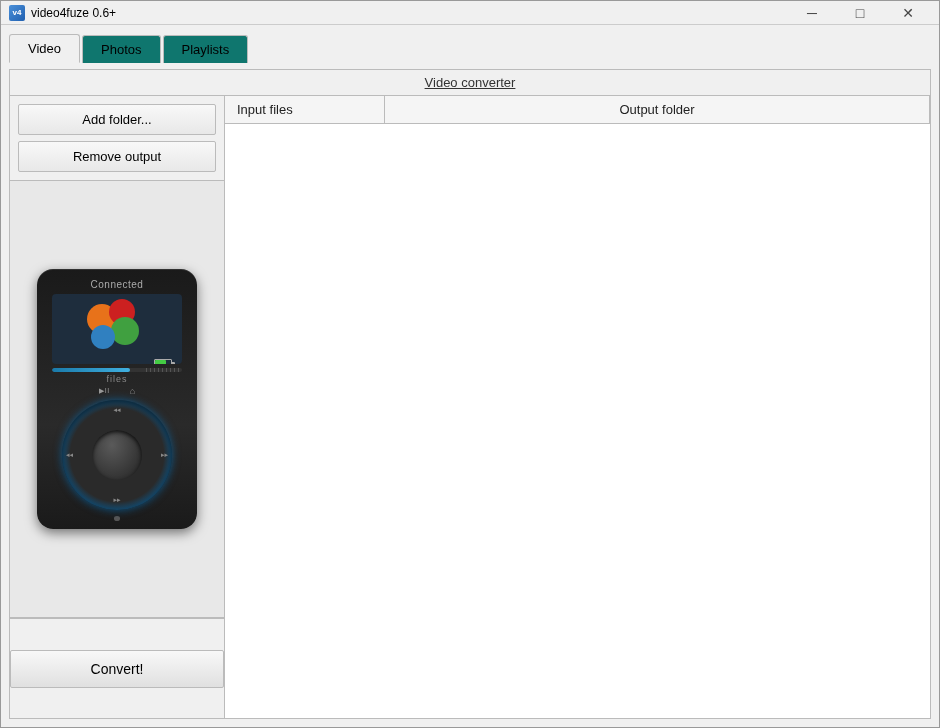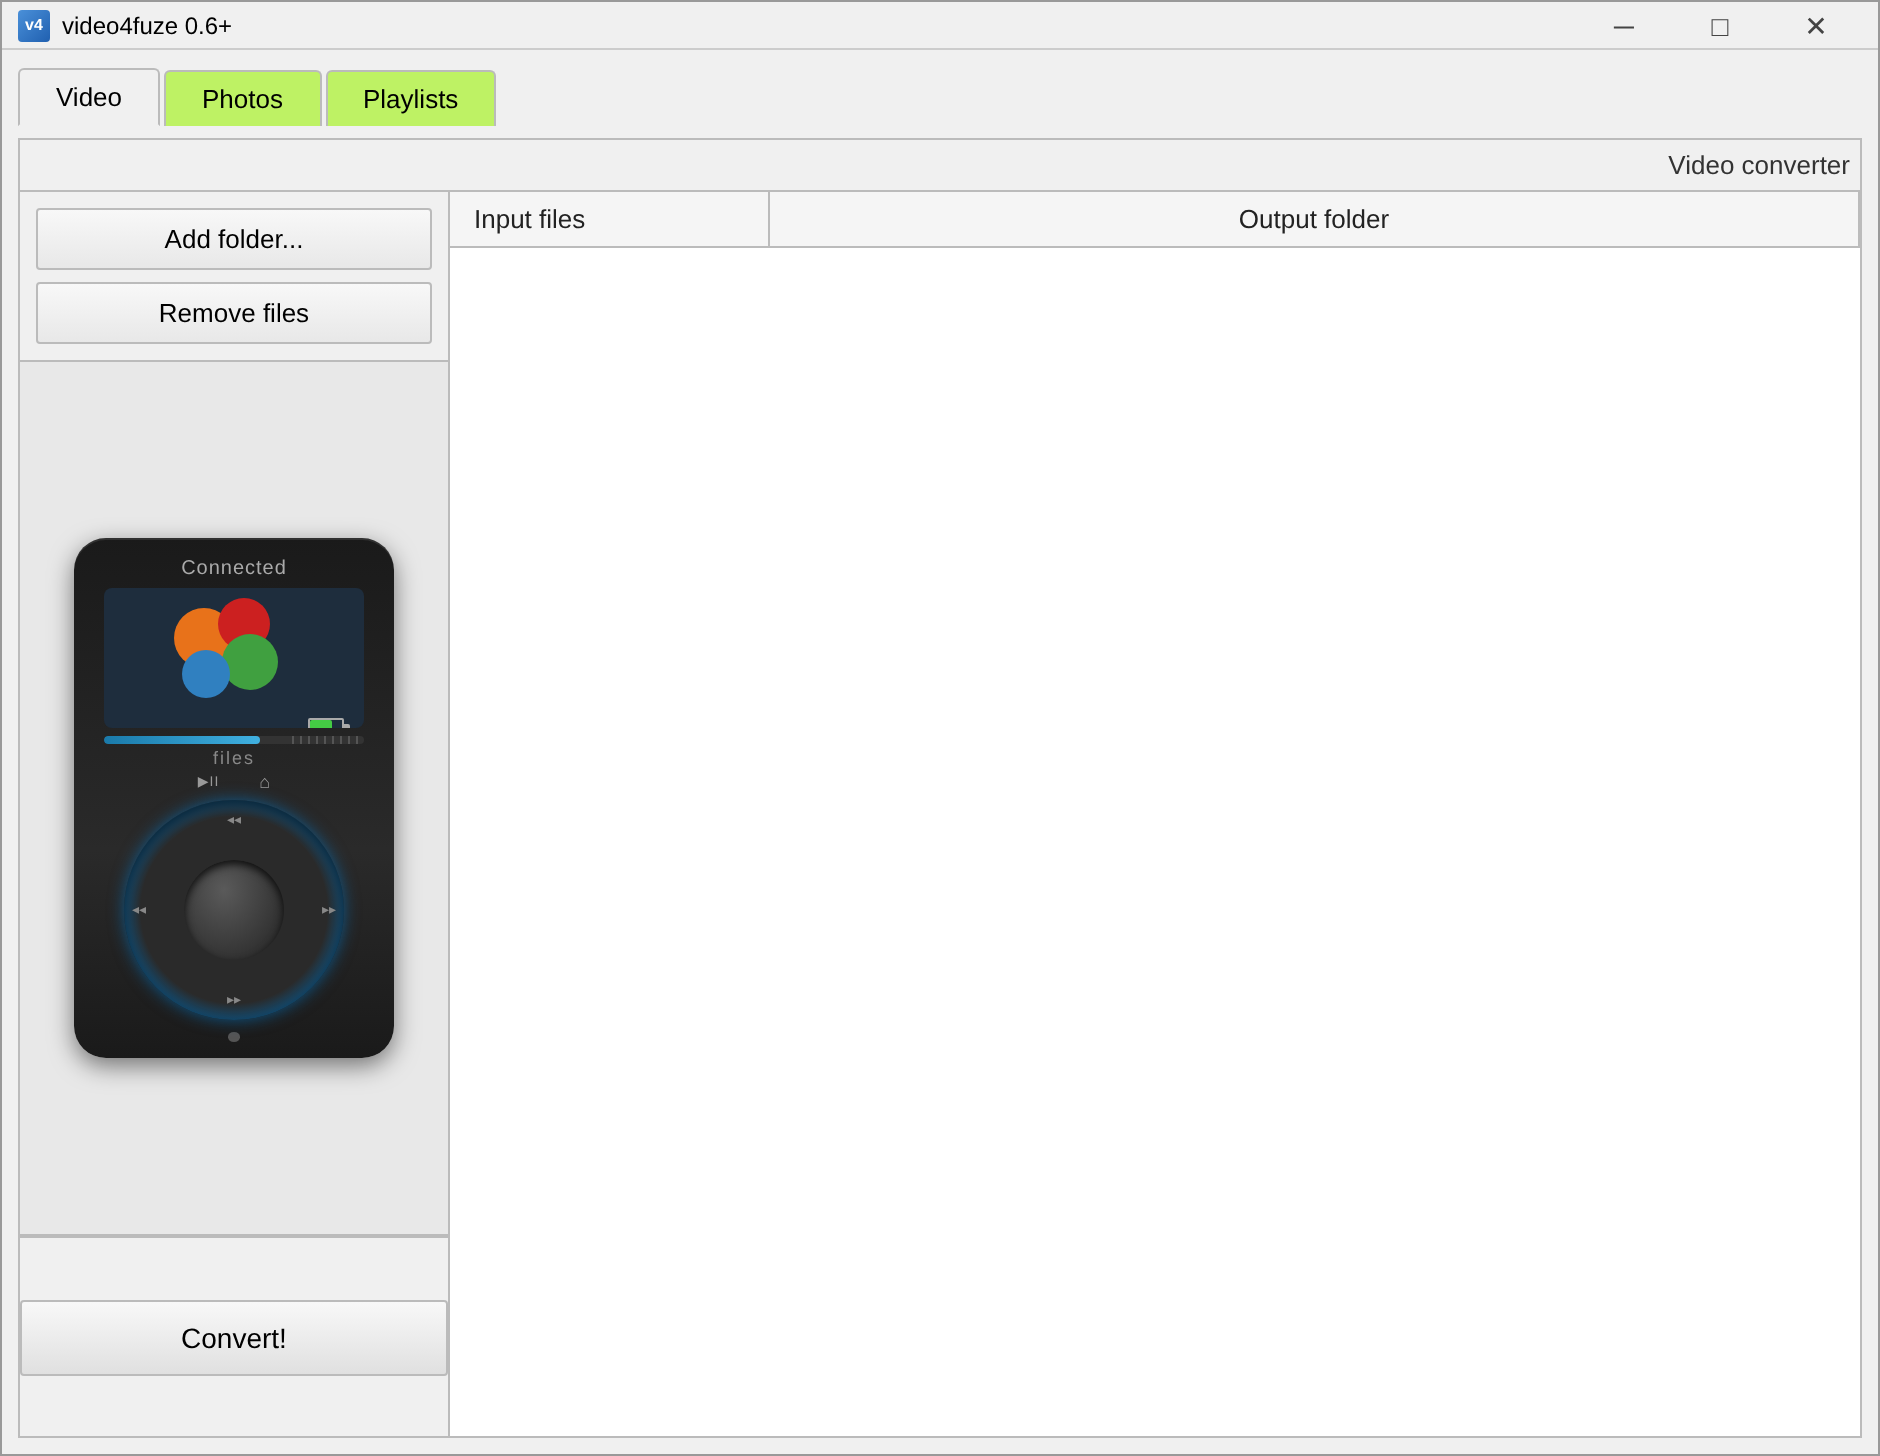--- a/index.html
+++ b/index.html
@@ -93,21 +93,21 @@
       display: flex;
       align-items: flex-end;
       padding: 0 8px;
       background: #f0f0f0;
     }
 
     .tab {
       padding: 6px 18px;
       border: 1px solid #bbb;
       border-bottom: none;
-      background: #bef264;
+      background: #0f766e;
       cursor: pointer;
       margin-right: 2px;
       font-size: 13px;
       border-radius: 3px 3px 0 0;
     }
 
     .tab.active {
       background: #f0f0f0;
       border-bottom: 1px solid #f0f0f0;
       z-index: 1;
@@ -126,26 +126,27 @@
     .content-panel {
       flex: 1;
       display: flex;
       flex-direction: column;
       border: 1px solid #bbb;
       background: #f5f5f5;
       overflow: hidden;
     }
 
     .panel-title {
-      text-align: right;
+      text-align: center;
       padding: 5px;
       font-size: 13px;
       color: #333;
       border-bottom: 1px solid #bbb;
       background: #f0f0f0;
+      text-decoration: underline;
     }
 
     .panel-body {
       flex: 1;
       display: flex;
     }
 
     
     .left-panel {
       width: 215px;
@@ -465,21 +466,21 @@
 
   <div class="main-content">
     <div class="content-panel">
       <div class="panel-title">Video converter</div>
       <div class="panel-body">
 
         <div class="left-panel">
 
           <div class="btn-area">
             <button class="action-btn">Add folder...</button>
-            <button class="action-btn">Remove files</button>
+            <button class="action-btn">Remove output</button>
           </div>
 
           <div class="device-area">
             <div class="sansa-player">
 
               <div class="player-status">Connected</div>
 
               <div class="player-screen">
                 <div class="logo-circles">
                   <div class="circle circle-orange"></div>

